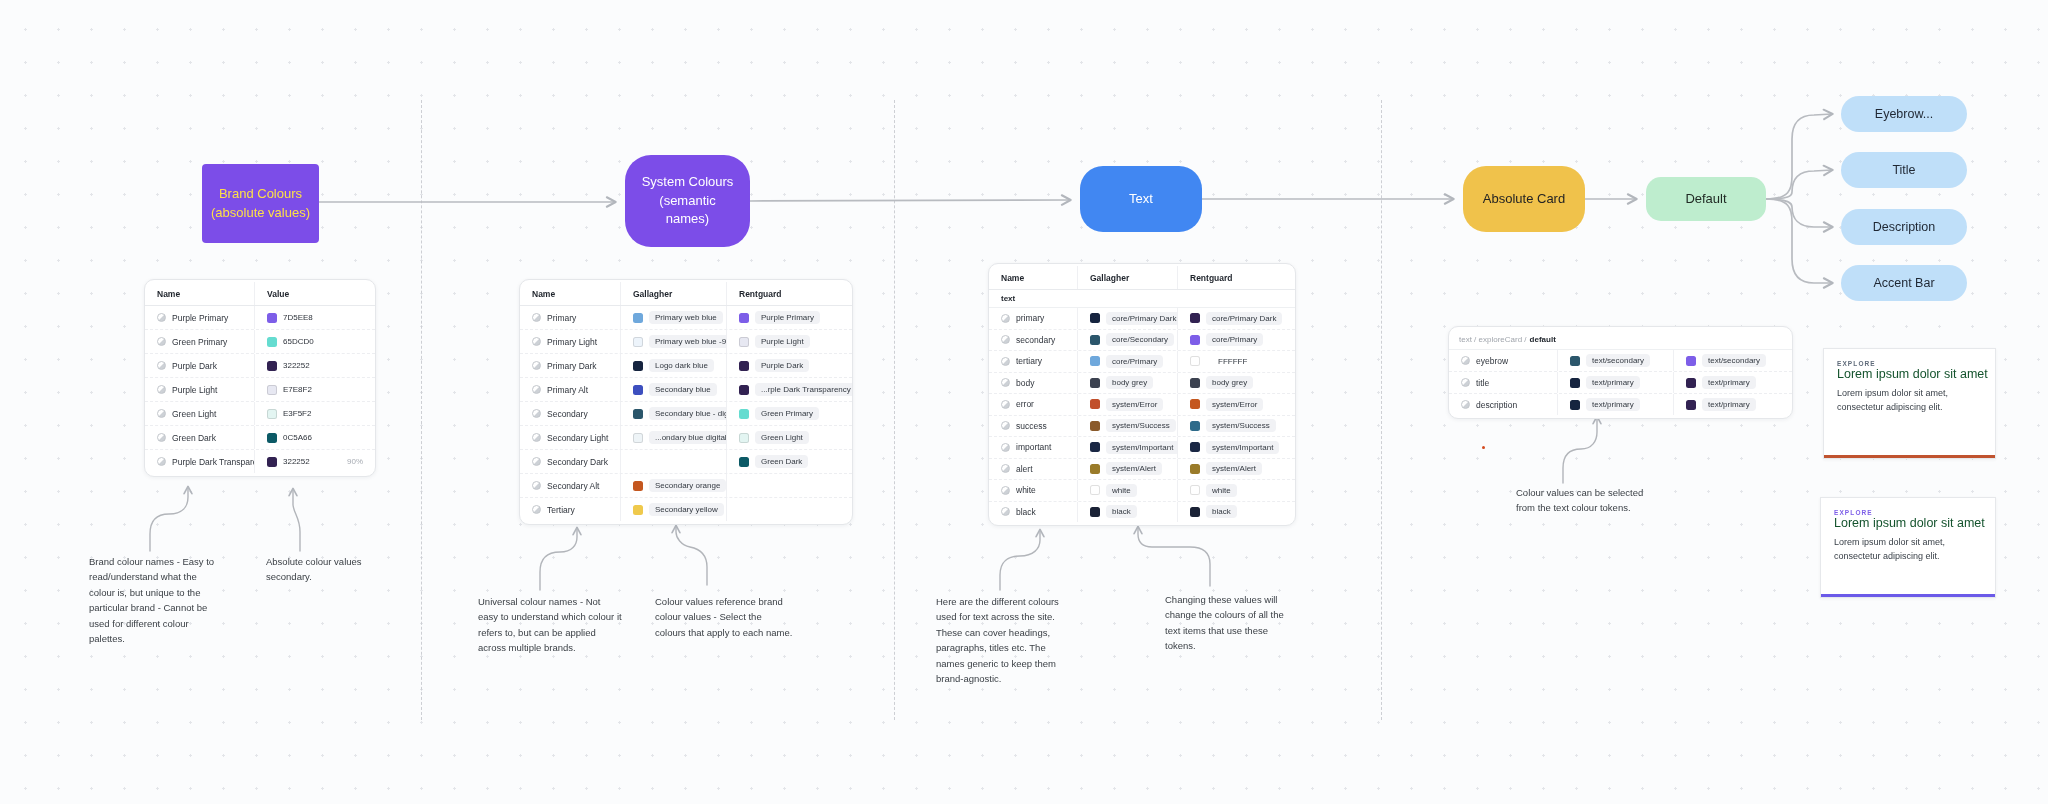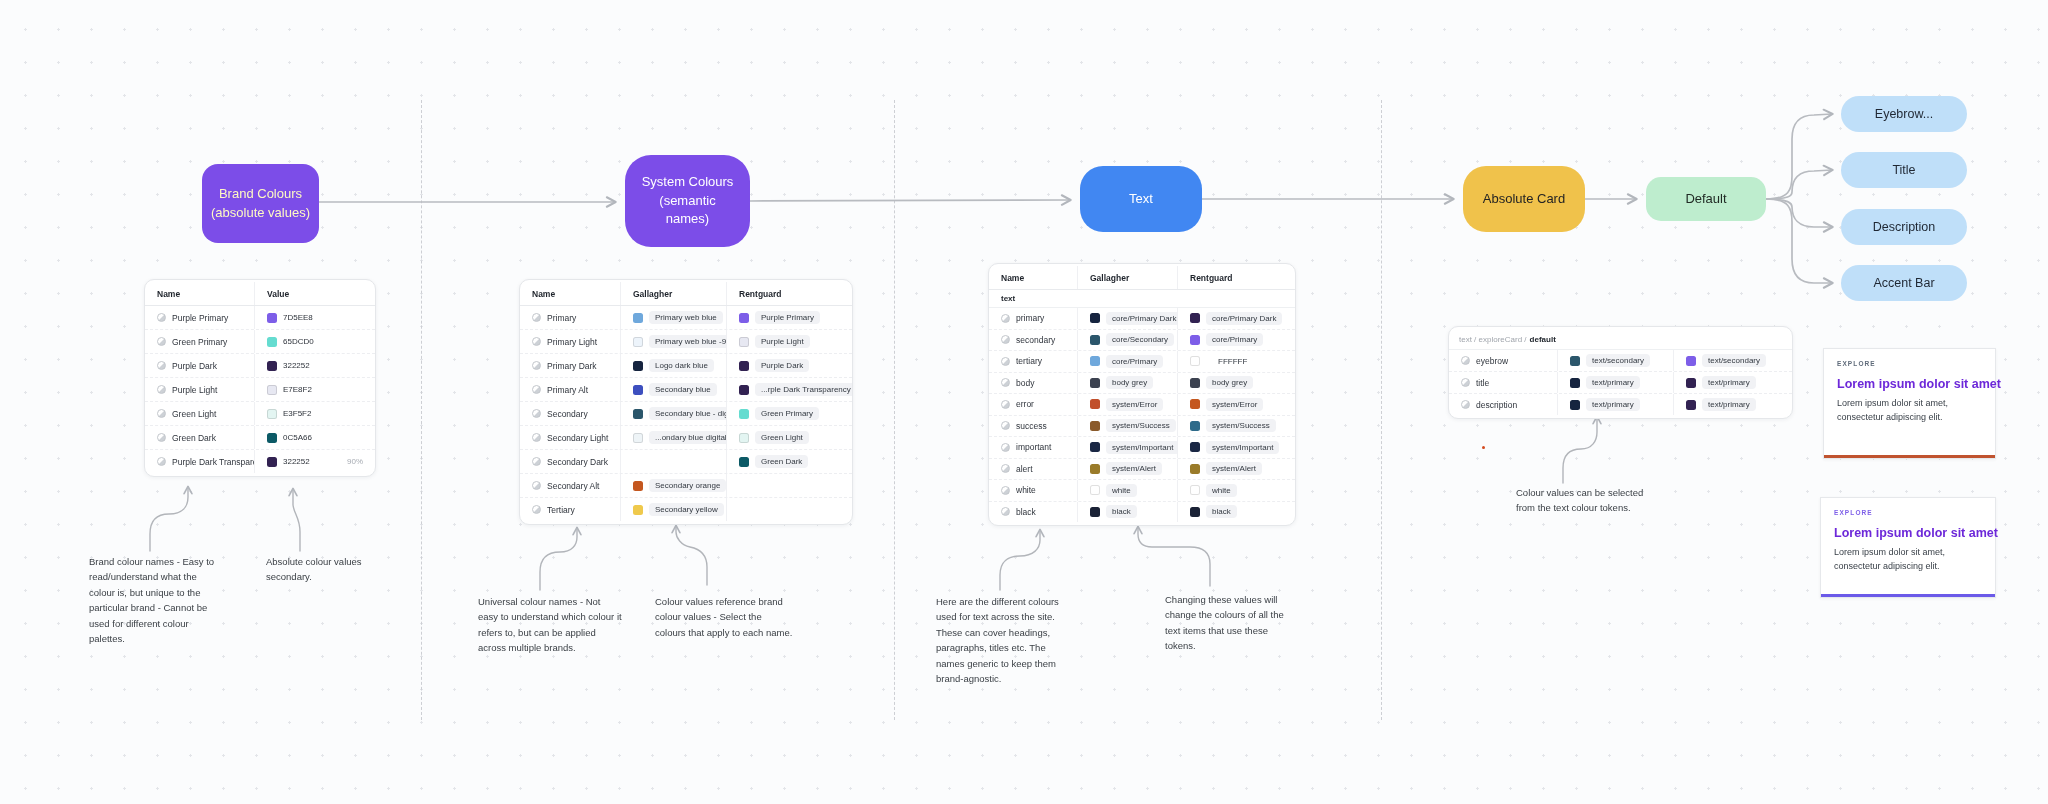--- a/index.html
+++ b/index.html
@@ -37,21 +37,21 @@
   .opacity{margin-left:auto;margin-right:12px;color:#A7ACB3;font-size:8px;}
   .group-row{height:17px;display:flex;align-items:center;padding-left:12px;font-size:8px;font-weight:600;color:#23282F;border-bottom:1px solid #EEF0F2;}
   .bc{height:20px;display:flex;align-items:center;padding-left:10px;font-size:8px;color:#A0A5AC;border-bottom:1px solid #EEF0F2;gap:3px;white-space:nowrap;}
   .bc b{color:#23282F;}
   
   .ann{position:absolute;font-size:9.5px;line-height:1.62;color:#3B4046;}
   
   .xcard{position:absolute;background:#fff;border:1px solid #E6E8EB;box-shadow:0 1px 3px rgba(20,30,40,.05);
     padding:11px 13px;box-sizing:border-box;}
   .xcard .eb{font-size:6.5px;letter-spacing:1.1px;font-weight:700;}
-  .xcard .ti{font-size:12.5px;font-weight:700;color:#6d28d9;margin-top:10px;white-space:nowrap;}
+  .xcard .ti{font-size:12.5px;font-weight:400;color:#14532d;white-space:nowrap;}
   .xcard .de{font-size:9px;color:#3A4149;line-height:1.55;margin-top:6px;}
   .accent{position:absolute;left:0;right:0;bottom:0;height:3px;}
   .stray{position:absolute;width:3px;height:3px;border-radius:50%;background:#D44A1E;}
 </style>
 </head>
 <body>
 
 <div class="canvas">
 
   <div class="divider" style="left:421px"></div>
@@ -78,21 +78,21 @@
       <path d="M150 551 L150 534 C150 520 157 514 169 514 C182 514 188 507 188 497 L188 487" marker-end="url(#arw)"></path>
       <path d="M300 551 L300 532 C300 518 294 514 293 505 L293 489" marker-end="url(#arw)"></path>
       <path d="M540 590 L540 572 C540 558 548 552 560 552 C572 552 577 545 577 537 L577 528" marker-end="url(#arw)"></path>
       <path d="M707 585 L707 567 C707 554 700 549 690 547 C681 545 676 538 676 532 L676 526" marker-end="url(#arw)"></path>
       <path d="M1000 590 L1000 575 C1000 562 1008 556 1020 556 C1033 556 1040 549 1040 540 L1040 530" marker-end="url(#arw)"></path>
       <path d="M1210 586 L1210 564 C1210 552 1202 547 1190 547 L1152 547 C1140 547 1138 540 1138 534 L1138 527" marker-end="url(#arw)"></path>
       <path d="M1563 483 L1563 468 C1563 455 1570 449 1581 449 C1592 449 1597 441 1597 432 L1597 417" marker-end="url(#arw)"></path>
     </g>
   </svg>
 
-  <div class="node" style="left: 202px; top: 164px; width: 117px; height: 79px; border-radius: 16px; background: rgb(124, 77, 232); color: #fef9c3; text-align: center;">
+  <div class="node" style="left: 202px; top: 164px; width: 117px; height: 79px; border-radius: 4px; background: rgb(124, 77, 232); color: #fde047; text-align: center;">
       <span class="node-label">Brand Colours
 (absolute values)</span>
     </div>
   <div class="node" style="left: 625px; top: 155px; width: 125px; height: 92px; border-radius: 26px; background: rgb(124, 77, 232); color: rgb(255, 255, 255);">
       <span class="node-label">System Colours
 (semantic
 names)</span>
     </div>
   <div class="node" style="left: 1080px; top: 166px; width: 122px; height: 66px; border-radius: 23px; background: rgb(65, 135, 242); color: rgb(255, 255, 255);">
       <span class="node-label">Text</span>

